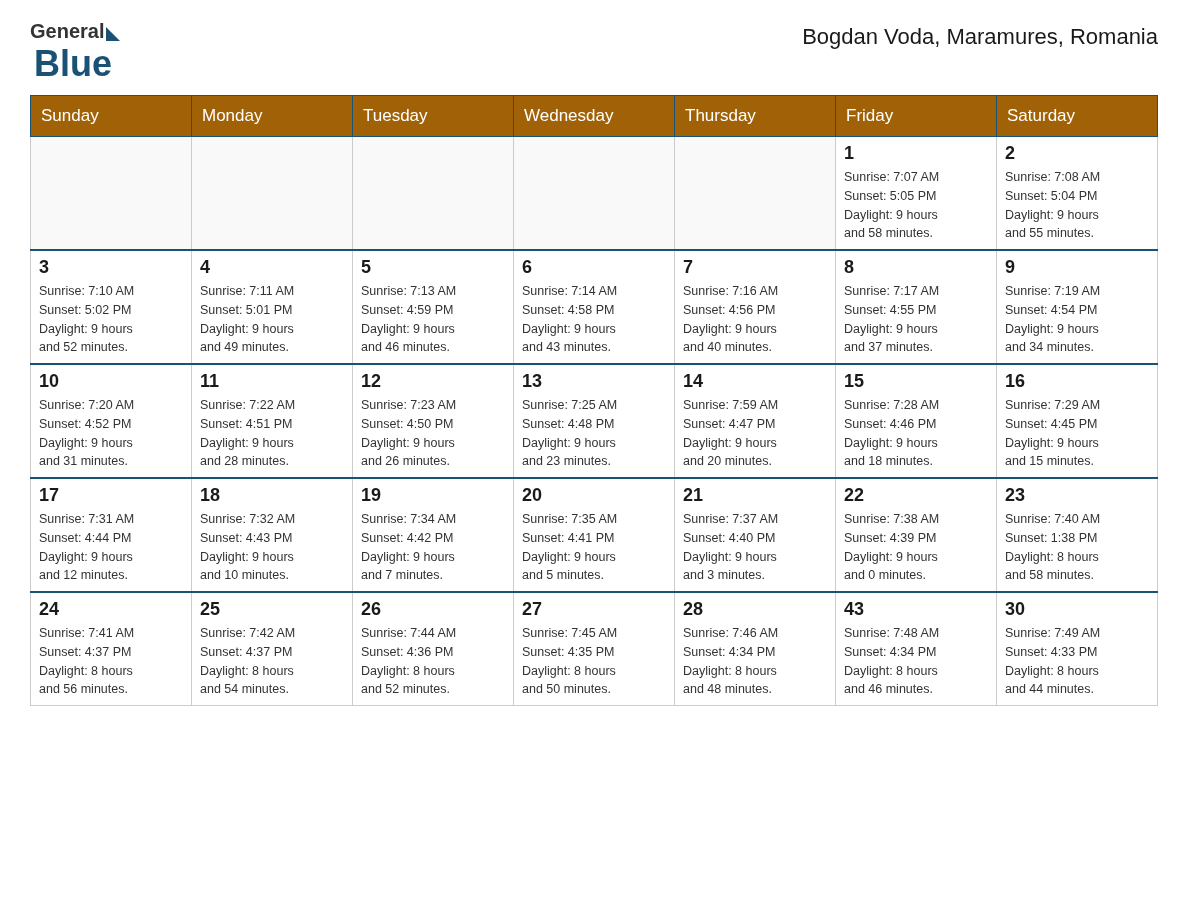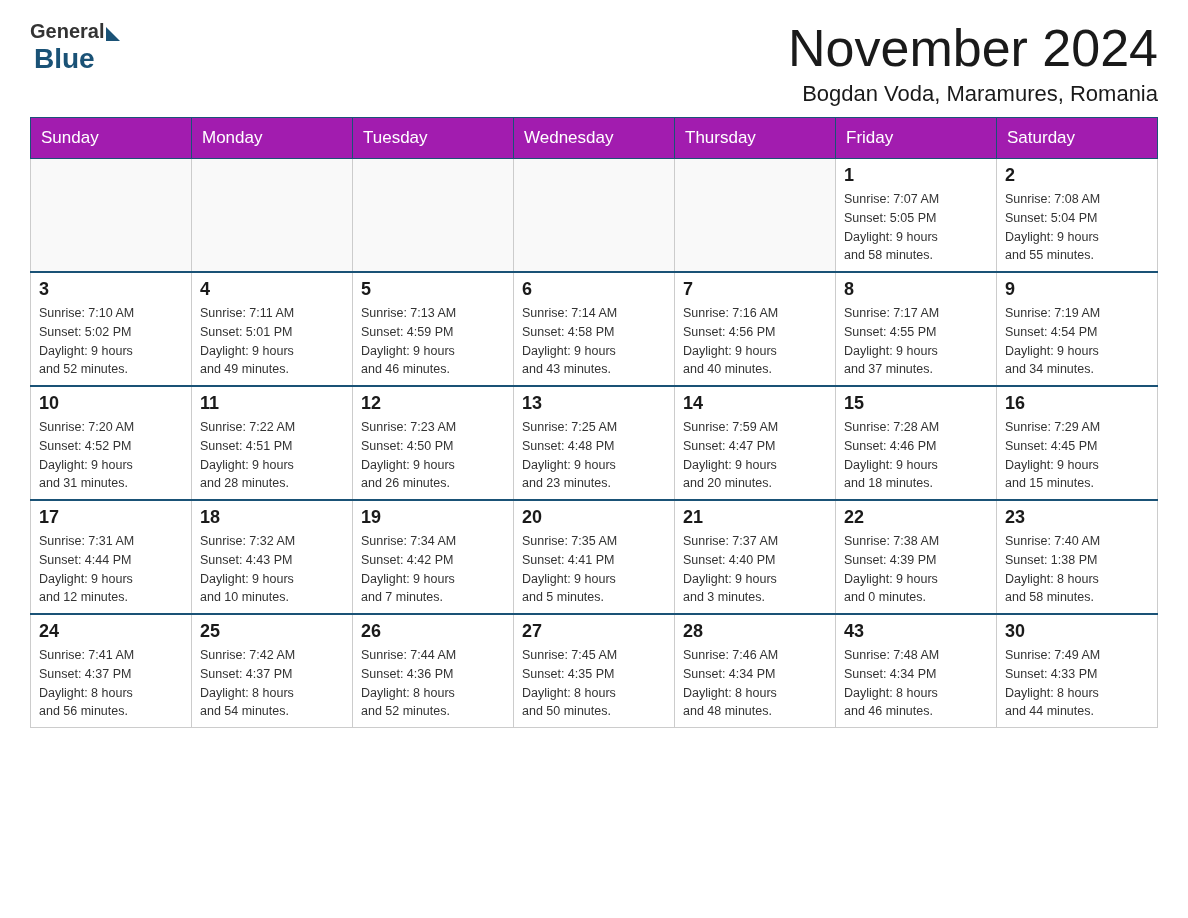--- a/index.html
+++ b/index.html
@@ -33,21 +33,21 @@
     .logo-triangle {
       width: 0;
       height: 0;
       border-left: 14px solid #1a5276;
       border-top: 14px solid transparent;
       border-bottom: 0px solid transparent;
       margin-left: 2px;
       margin-top: 4px;
     }
     .logo-blue {
-      font-size: 28px;
+      font-size: 36px;
       font-weight: bold;
       color: #1a5276;
       margin-left: 4px;
     }
     .title-section {
       text-align: right;
     }
     .month-title {
       font-size: 52px;
       font-weight: normal;
@@ -59,21 +59,21 @@
       color: #1a1a1a;
       font-weight: normal;
       margin-top: 4px;
     }
     .calendar-table {
       width: 100%;
       border-collapse: collapse;
       margin-top: 10px;
     }
     .calendar-table th {
-      background-color: #a21caf;
+      background-color: #a16207;
       color: #fff;
       font-size: 17px;
       font-weight: normal;
       padding: 10px 10px;
       text-align: left;
       border: 1px solid #1a5276;
     }
     .calendar-table td {
       border: 1px solid #ccc;
       vertical-align: top;
@@ -105,21 +105,20 @@
 
 <div class="header">
   <div class="logo">
     <div class="logo-text">
       <span class="logo-general">General</span>
       <div class="logo-triangle"></div>
     </div>
     <span class="logo-blue">Blue</span>
   </div>
   <div class="title-section">
-    <div class="month-title">November 2024</div>
     <div class="location-title">Bogdan Voda, Maramures, Romania</div>
   </div>
 </div>
 
 <table class="calendar-table">
   <thead>
     <tr>
     <th>Sunday</th>
         <th>Monday</th>
         <th>Tuesday</th>

